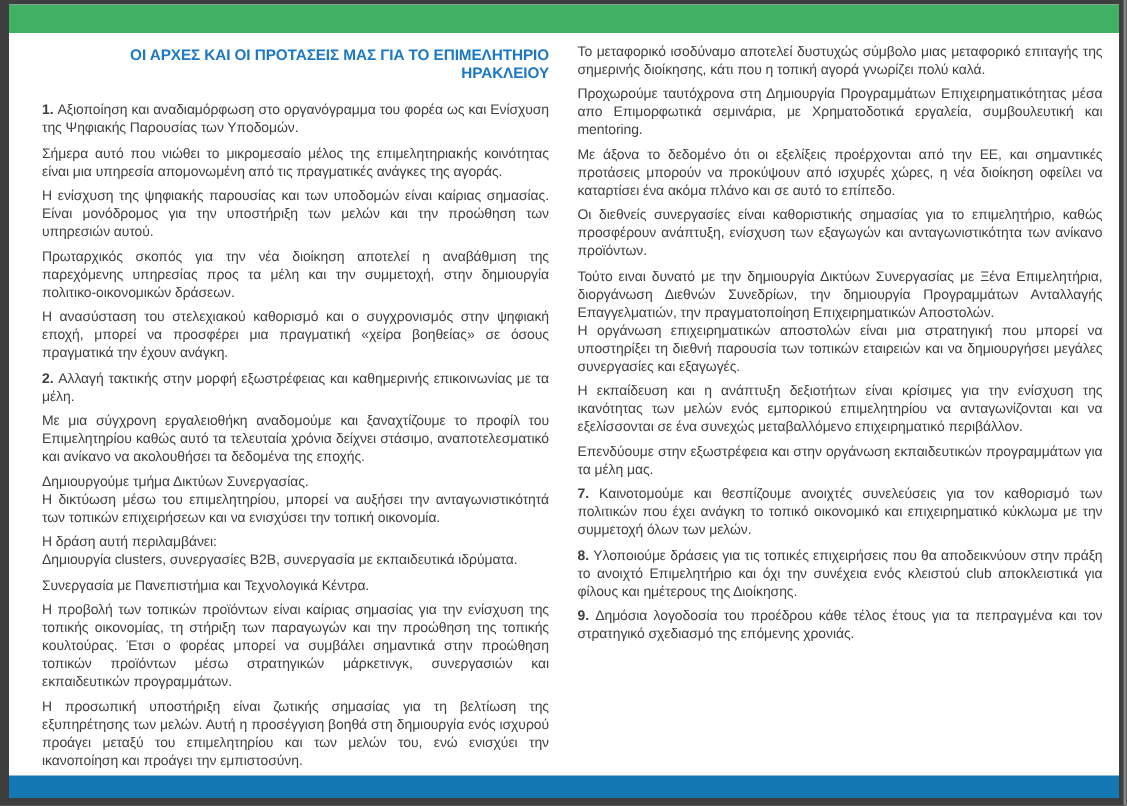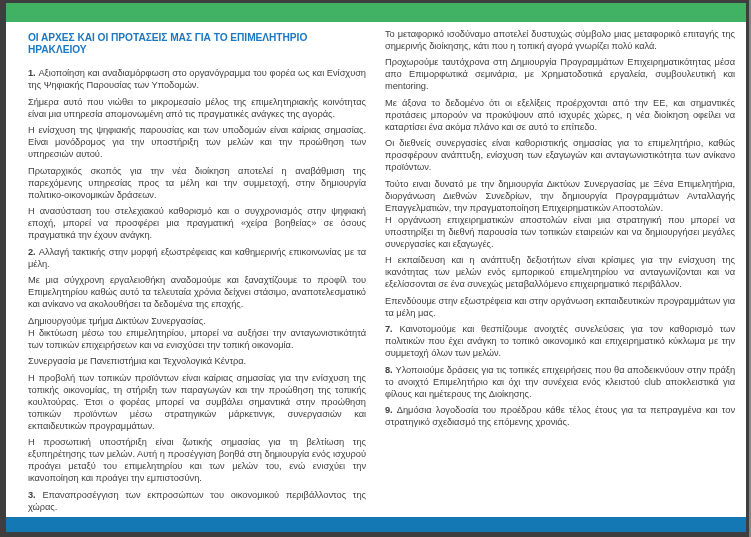--- a/index.html
+++ b/index.html
@@ -31,21 +31,21 @@
     font-size: 9.3px;
     line-height: 12px;
     letter-spacing: -0.05px;
   }
   .col-left { left: 22px; top: 29px; width: 338px; }
   .col-right { left: 379px; top: 8px; width: 350px; }
   .doc-title {
     font-size: 10.2px;
     font-weight: bold;
     color: var(--title_text, #1d78c2);
-    text-align: left;
+    text-align: right;
     line-height: 12px;
     margin: 0 0 11px 0;
   }
   .para { margin: 0 0 4.5px 0; }
   .para b { font-weight: bold; }
   .window-right-edge {
     position: absolute;
     right: 0; top: 0;
     width: 2px; height: 100%;
     background: var(--window_edge, #868686);
@@ -62,20 +62,21 @@
       <h1 class="doc-title">ΟΙ ΑΡΧΕΣ ΚΑΙ ΟΙ ΠΡΟΤΑΣΕΙΣ ΜΑΣ ΓΙΑ ΤΟ ΕΠΙΜΕΛΗΤΗΡΙΟ ΗΡΑΚΛΕΙΟΥ</h1>
       <div id="col-left">
           <p class="para"><b>1. </b>Αξιοποίηση και αναδιαμόρφωση στο οργανόγραμμα του φορέα ως και Ενίσχυση της Ψηφιακής Παρουσίας των Υποδομών.</p>
           <p class="para">Σήμερα αυτό που νιώθει το μικρομεσαίο μέλος της επιμελητηριακής κοινότητας είναι μια υπηρεσία απομονωμένη από τις πραγματικές ανάγκες της αγοράς.</p>
           <p class="para">Η ενίσχυση της ψηφιακής παρουσίας και των υποδομών είναι καίριας σημασίας. Είναι μονόδρομος για την υποστήριξη των μελών και την προώθηση των υπηρεσιών αυτού.</p>
           <p class="para">Πρωταρχικός σκοπός για την νέα διοίκηση αποτελεί η αναβάθμιση της παρεχόμενης υπηρεσίας προς τα μέλη και την συμμετοχή, στην δημιουργία πολιτικο-οικονομικών δράσεων.</p>
           <p class="para">Η ανασύσταση του στελεχιακού καθορισμό και ο συγχρονισμός στην ψηφιακή εποχή, μπορεί να προσφέρει μια πραγματική «χείρα βοηθείας» σε όσους πραγματικά την έχουν ανάγκη.</p>
           <p class="para"><b>2. </b>Αλλαγή τακτικής στην μορφή εξωστρέφειας και καθημερινής επικοινωνίας με τα μέλη.</p>
           <p class="para">Με μια σύγχρονη εργαλειοθήκη αναδομούμε και ξαναχτίζουμε το προφίλ του Επιμελητηρίου καθώς αυτό τα τελευταία χρόνια δείχνει στάσιμο, αναποτελεσματικό και ανίκανο να ακολουθήσει τα δεδομένα της εποχής.</p>
           <p class="para">Δημιουργούμε τμήμα Δικτύων Συνεργασίας.<br>Η δικτύωση μέσω του επιμελητηρίου, μπορεί να αυξήσει την ανταγωνιστικότητά των τοπικών επιχειρήσεων και να ενισχύσει την τοπική οικονομία.</p>
+          <p class="para">Η δράση αυτή περιλαμβάνει:<br>Δημιουργία clusters, συνεργασίες B2B, συνεργασία με εκπαιδευτικά ιδρύματα.</p>
           <p class="para">Συνεργασία με Πανεπιστήμια και Τεχνολογικά Κέντρα.</p>
           <p class="para">Η προβολή των τοπικών προϊόντων είναι καίριας σημασίας για την ενίσχυση της τοπικής οικονομίας, τη στήριξη των παραγωγών και την προώθηση της τοπικής κουλτούρας. Έτσι ο φορέας μπορεί να συμβάλει σημαντικά στην προώθηση τοπικών προϊόντων μέσω στρατηγικών μάρκετινγκ, συνεργασιών και εκπαιδευτικών προγραμμάτων.</p>
           <p class="para">Η προσωπική υποστήριξη είναι ζωτικής σημασίας για τη βελτίωση της εξυπηρέτησης των μελών. Αυτή η προσέγγιση βοηθά στη δημιουργία ενός ισχυρού προάγει μεταξύ του επιμελητηρίου και των μελών του, ενώ ενισχύει την ικανοποίηση και προάγει την εμπιστοσύνη.</p>
           <p class="para"><b>3. </b>Επαναπροσέγγιση των εκπροσώπων του οικονομικού περιβάλλοντος της χώρας.</p>
         </div>
     </div>
     <div class="col col-right" id="col-right">
         <p class="para"><b>4. </b>Επαναδιαπραγμάτευση του μεταφορικού ισοδύναμου στην πράξη.</p>
         <p class="para">Το μεταφορικό ισοδύναμο αποτελεί δυστυχώς σύμβολο μιας μεταφορικό επιταγής της σημερινής διοίκησης, κάτι που η τοπική αγορά γνωρίζει πολύ καλά.</p>
         <p class="para">Προχωρούμε ταυτόχρονα στη Δημιουργία Προγραμμάτων Επιχειρηματικότητας μέσα απο Επιμορφωτικά σεμινάρια, με Χρηματοδοτικά εργαλεία, συμβουλευτική και mentoring.</p>

